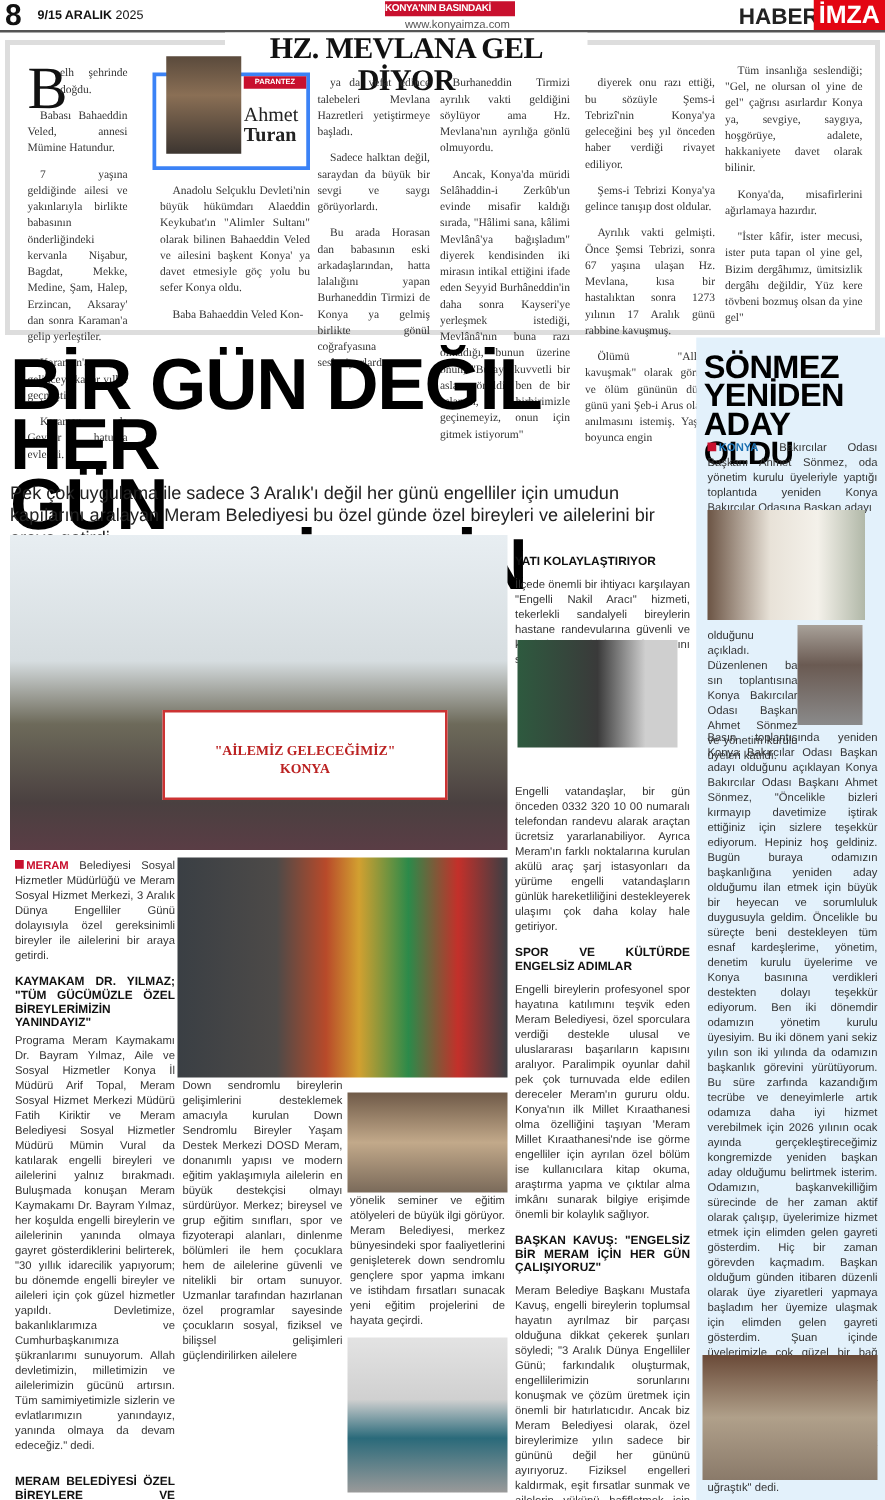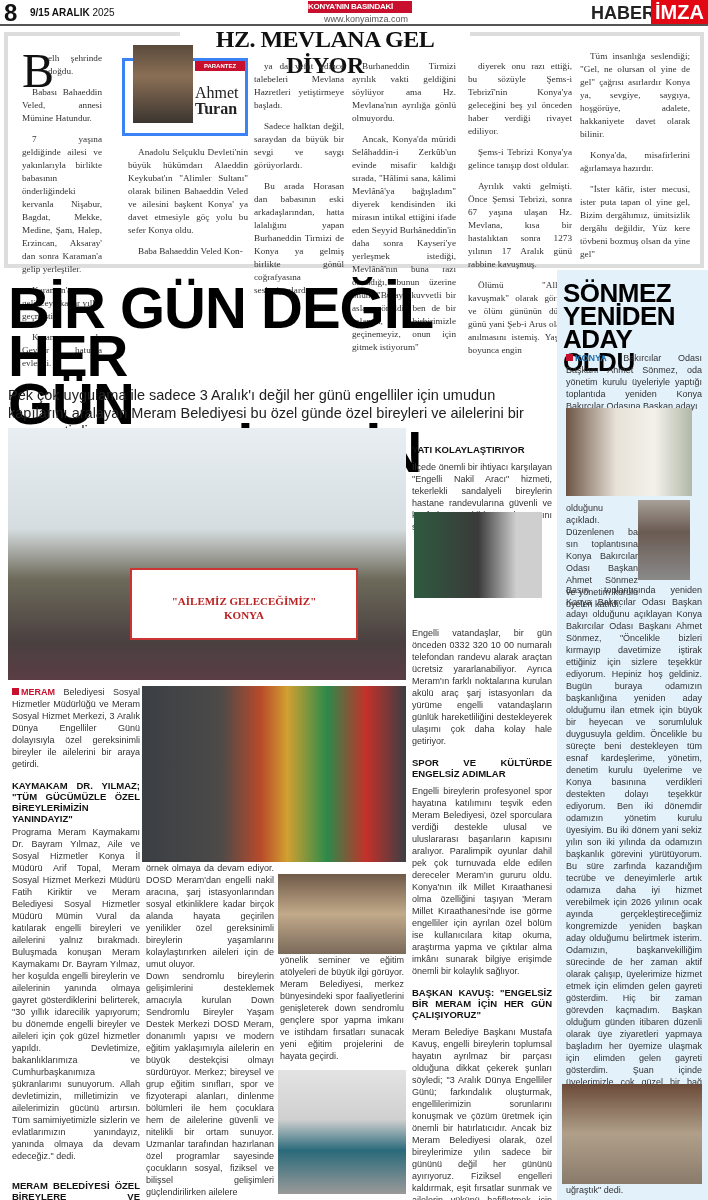--- a/index.html
+++ b/index.html
@@ -125,21 +125,20 @@
 <div class="abs body" id="leftcol">
   <div><span class="redsq"></span><span class="red">MERAM</span> <span>Belediyesi Sosyal Hizmetler Müdürlüğü ve Meram Sosyal Hizmet Merkezi, 3 Aralık Dünya Engelliler Günü dolayısıyla özel gereksinimli bireyler ile ailelerini bir araya getirdi.</span></div>
   <div class="sub">KAYMAKAM DR. YILMAZ; "TÜM GÜCÜMÜZLE ÖZEL BİREYLERİMİZİN YANINDAYIZ"</div>
   <div>Programa Meram Kaymakamı Dr. Bayram Yılmaz, Aile ve Sosyal Hizmetler Konya İl Müdürü Arif Topal, Meram Sosyal Hizmet Merkezi Müdürü Fatih Kiriktir ve Meram Belediyesi Sosyal Hizmetler Müdürü Mümin Vural da katılarak engelli bireyleri ve ailelerini yalnız bırakmadı. Buluşmada konuşan Meram Kaymakamı Dr. Bayram Yılmaz, her koşulda engelli bireylerin ve ailelerinin yanında olmaya gayret gösterdiklerini belirterek, "30 yıllık idarecilik yapıyorum; bu dönemde engelli bireyler ve aileleri için çok güzel hizmetler yapıldı. Devletimize, bakanlıklarımıza ve Cumhurbaşkanımıza şükranlarımı sunuyorum. Allah devletimizin, milletimizin ve ailelerimizin gücünü artırsın. Tüm samimiyetimizle sizlerin ve evlatlarımızın yanındayız, yanında olmaya da devam edeceğiz." dedi.</div>
   <div class="sub" style="margin-top:18px">MERAM BELEDİYESİ ÖZEL BİREYLERE VE AİLELERİNE UMUT OLUYOR</div>
 
 </div>
 
 <div class="abs photo-box" id="p2"></div>
 <div class="abs body" id="midcol">
-  <div>örnek olmaya da devam ediyor. DOSD Meram'dan engelli nakil aracına, şarj istasyonlarından sosyal etkinliklere kadar birçok alanda hayata geçirilen yenilikler özel gereksinimli bireylerin yaşamlarını kolaylaştırırken aileleri için de umut oluyor.</div>
   <div>Down sendromlu bireylerin gelişimlerini desteklemek amacıyla kurulan Down Sendromlu Bireyler Yaşam Destek Merkezi DOSD Meram, donanımlı yapısı ve modern eğitim yaklaşımıyla ailelerin en büyük destekçisi olmayı sürdürüyor. Merkez; bireysel ve grup eğitim sınıfları, spor ve fizyoterapi alanları, dinlenme bölümleri ile hem çocuklara hem de ailelerine güvenli ve nitelikli bir ortam sunuyor. Uzmanlar tarafından hazırlanan özel programlar sayesinde çocukların sosyal, fiziksel ve bilişsel gelişimleri güçlendirilirken ailelere</div>
 </div>
 <div class="abs photo-box" id="p3"></div>
 <div class="abs body" id="rightcol2">
   <div>yönelik seminer ve eğitim atölyeleri de büyük ilgi görüyor. Meram Belediyesi, merkez bünyesindeki spor faaliyetlerini genişleterek down sendromlu gençlere spor yapma imkanı ve istihdam fırsatları sunacak yeni eğitim projelerini de hayata geçirdi.</div>
   <div class="sub">ENGELLİ NAKİL ARACI VE ŞARJ İSTASYONLARI HA-</div>
 </div>
 <div class="abs photo-box" id="p4"></div>
 
 <div class="abs body" id="farcol">

